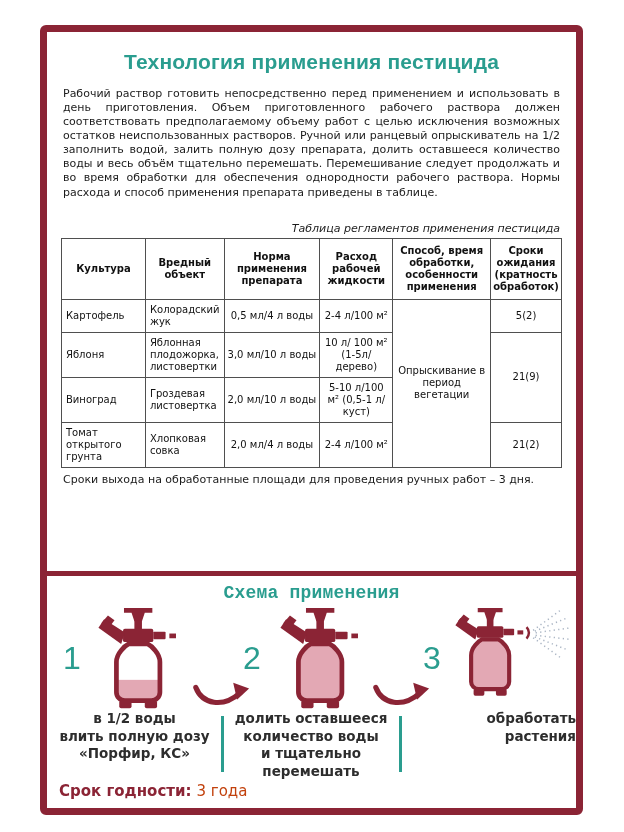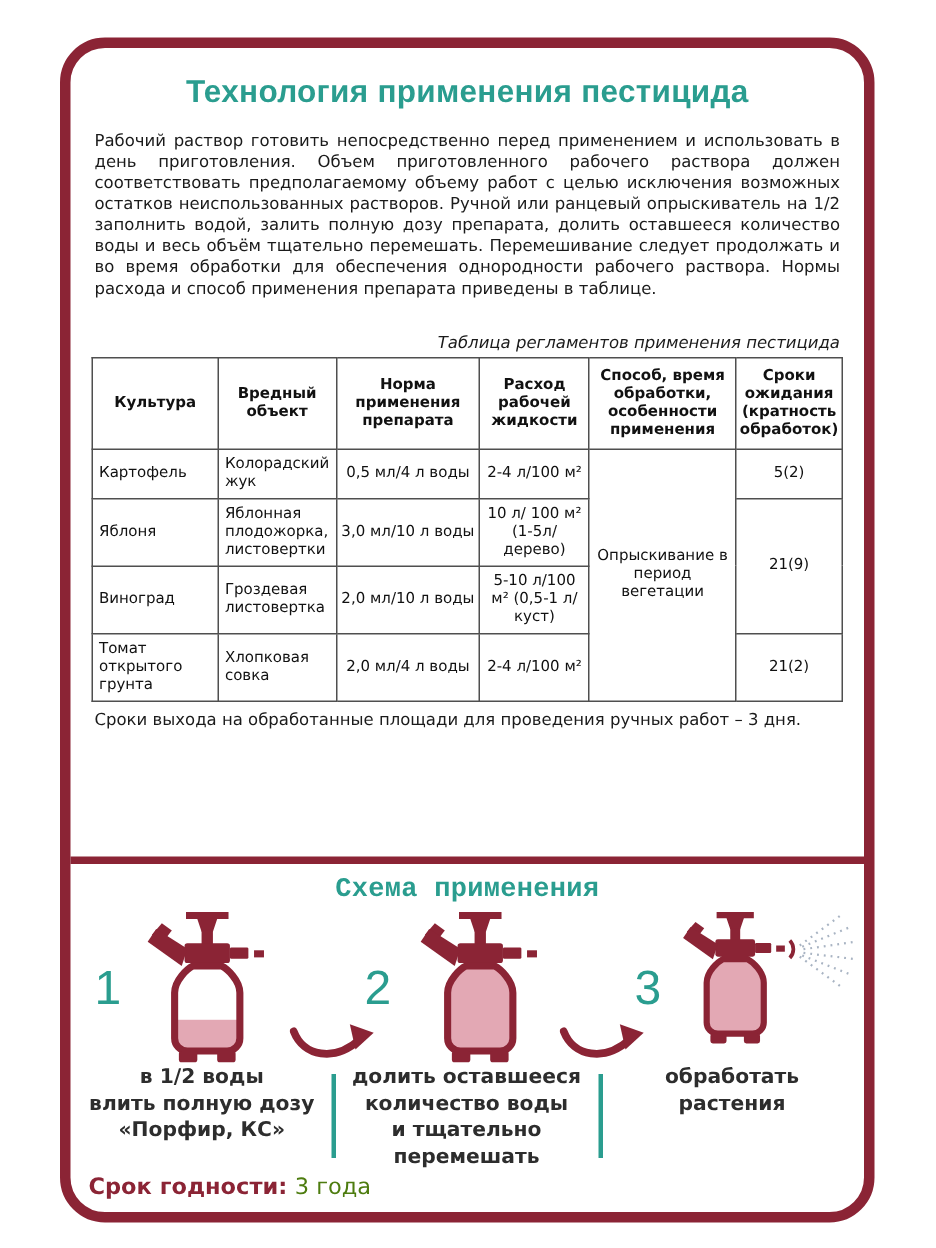--- a/index.html
+++ b/index.html
@@ -3,21 +3,21 @@
 <meta charset="utf-8">
 <style>
   html,body{margin:0;padding:0;}
   body{
     width:624px;height:832px;background:#ffffff;position:relative;
     font-family:"DejaVu Sans", sans-serif;color:#1c1c1c;
     -webkit-font-smoothing:antialiased;
   }
   .frame{
     position:absolute;left:40px;top:25px;width:543px;height:790px;
-    box-sizing:border-box;border:7px solid #8B2435;border-radius:30px;
+    box-sizing:border-box;border:7px solid #8B2435;border-radius:6px;
     background:#fff;overflow:hidden;
   }
   
   .top-section{position:absolute;top:0;left:0;right:0;height:539px;padding:14px 14px 0;box-sizing:border-box;}
   .main-title{
     margin:4px 0 0;text-align:center;color:#2A9D8F;
     font-family:"Liberation Sans", sans-serif;font-weight:bold;font-size:21px;letter-spacing:.2px;
   }
   .intro{
     margin:13px 2px 0;font-size:11px;line-height:1.28;text-align:justify;color:#1b1b1b;
@@ -46,26 +46,26 @@
   #num1{left:16px;} #num2{left:196px;} #num3{left:376px;}
   .sprayer{position:absolute;top:576px;}
   #sprayer1{left:42px;} #sprayer2{left:224px;} #sprayer3{left:400px;}
   .arrow{position:absolute;top:648px;}
   #arrow1{left:146px;} #arrow2{left:326px;}
   .steps-text{position:absolute;top:678px;left:0;right:0;display:flex;}
   .step-text{
     text-align:center;font-weight:bold;font-size:13.5px;line-height:1.3;color:#2d2d2d;
   }
   .step-text span{display:block;}
-  .st1{width:175px;} .st2{width:178px;} .st3{width:176px;}
+  .st1{width:175px;} .st2{width:178px;} .st3{width:176px;text-align:right;}
   .vsep{position:absolute;width:3px;height:56px;top:684px;background:#2A9D8F;}
   #vsep1{left:174px;} #vsep2{left:352px;}
   .shelf-life{position:absolute;left:12px;top:750px;font-size:15px;}
   .shelf-life .lbl{color:#8B2435;font-weight:bold;text-align:right;}
-  .shelf-life .val{color:#4d7c0f;font-weight:normal;margin-left:5px;}
+  .shelf-life .val{color:#c2410c;font-weight:normal;margin-left:5px;}
 </style>
 </head>
 <body>
 
 <div class="frame">
 
   <div class="top-section">
     <h1 class="main-title">Технология применения пестицида</h1>
     <p class="intro">Рабочий раствор готовить непосредственно перед применением и использовать в день приготовления. Объем приготовленного рабочего раствора должен соответствовать предполагаемому объему работ с целью исключения возможных остатков неиспользованных растворов. Ручной или ранцевый опрыскиватель на 1/2 заполнить водой, залить полную дозу препарата, долить оставшееся количество воды и весь объём тщательно перемешать. Перемешивание следует продолжать и во время обработки для обеспечения однородности рабочего раствора. Нормы расхода и способ применения препарата приведены в таблице.</p>
     <div class="table-caption">Таблица регламентов применения пестицида</div>

